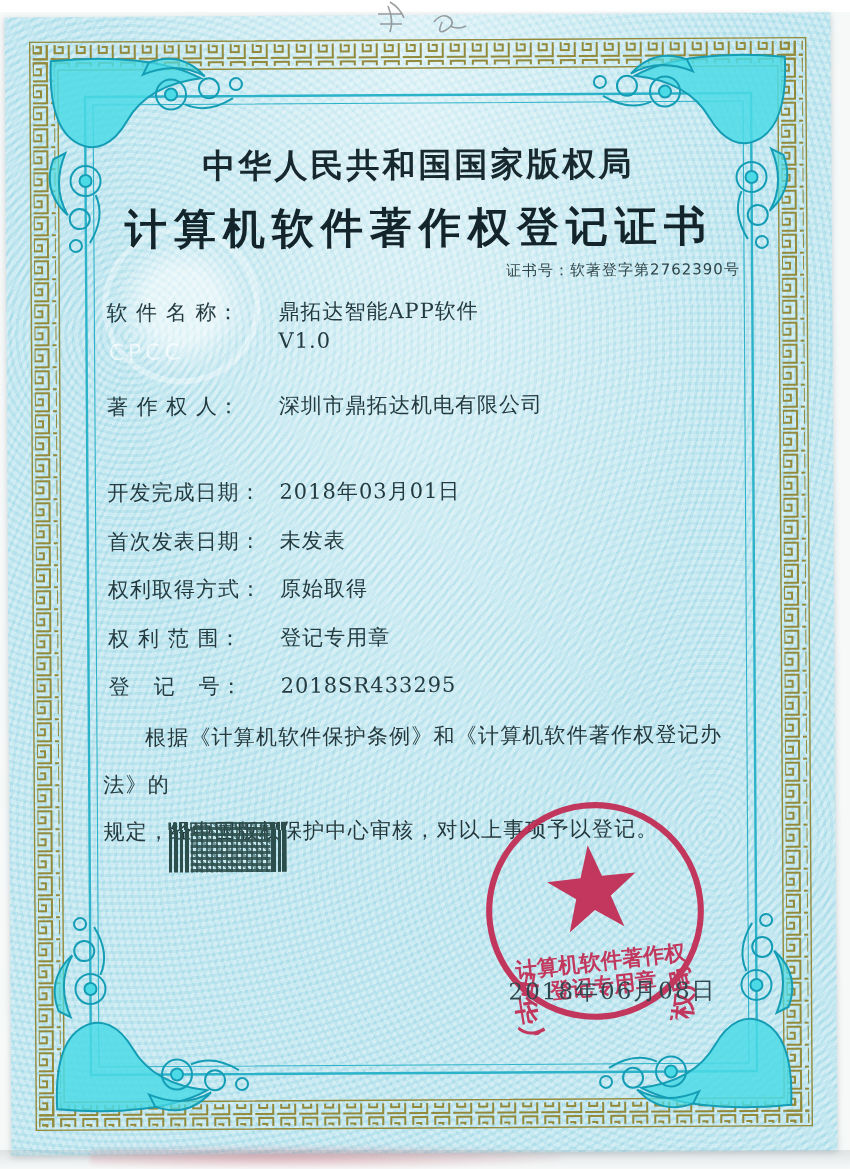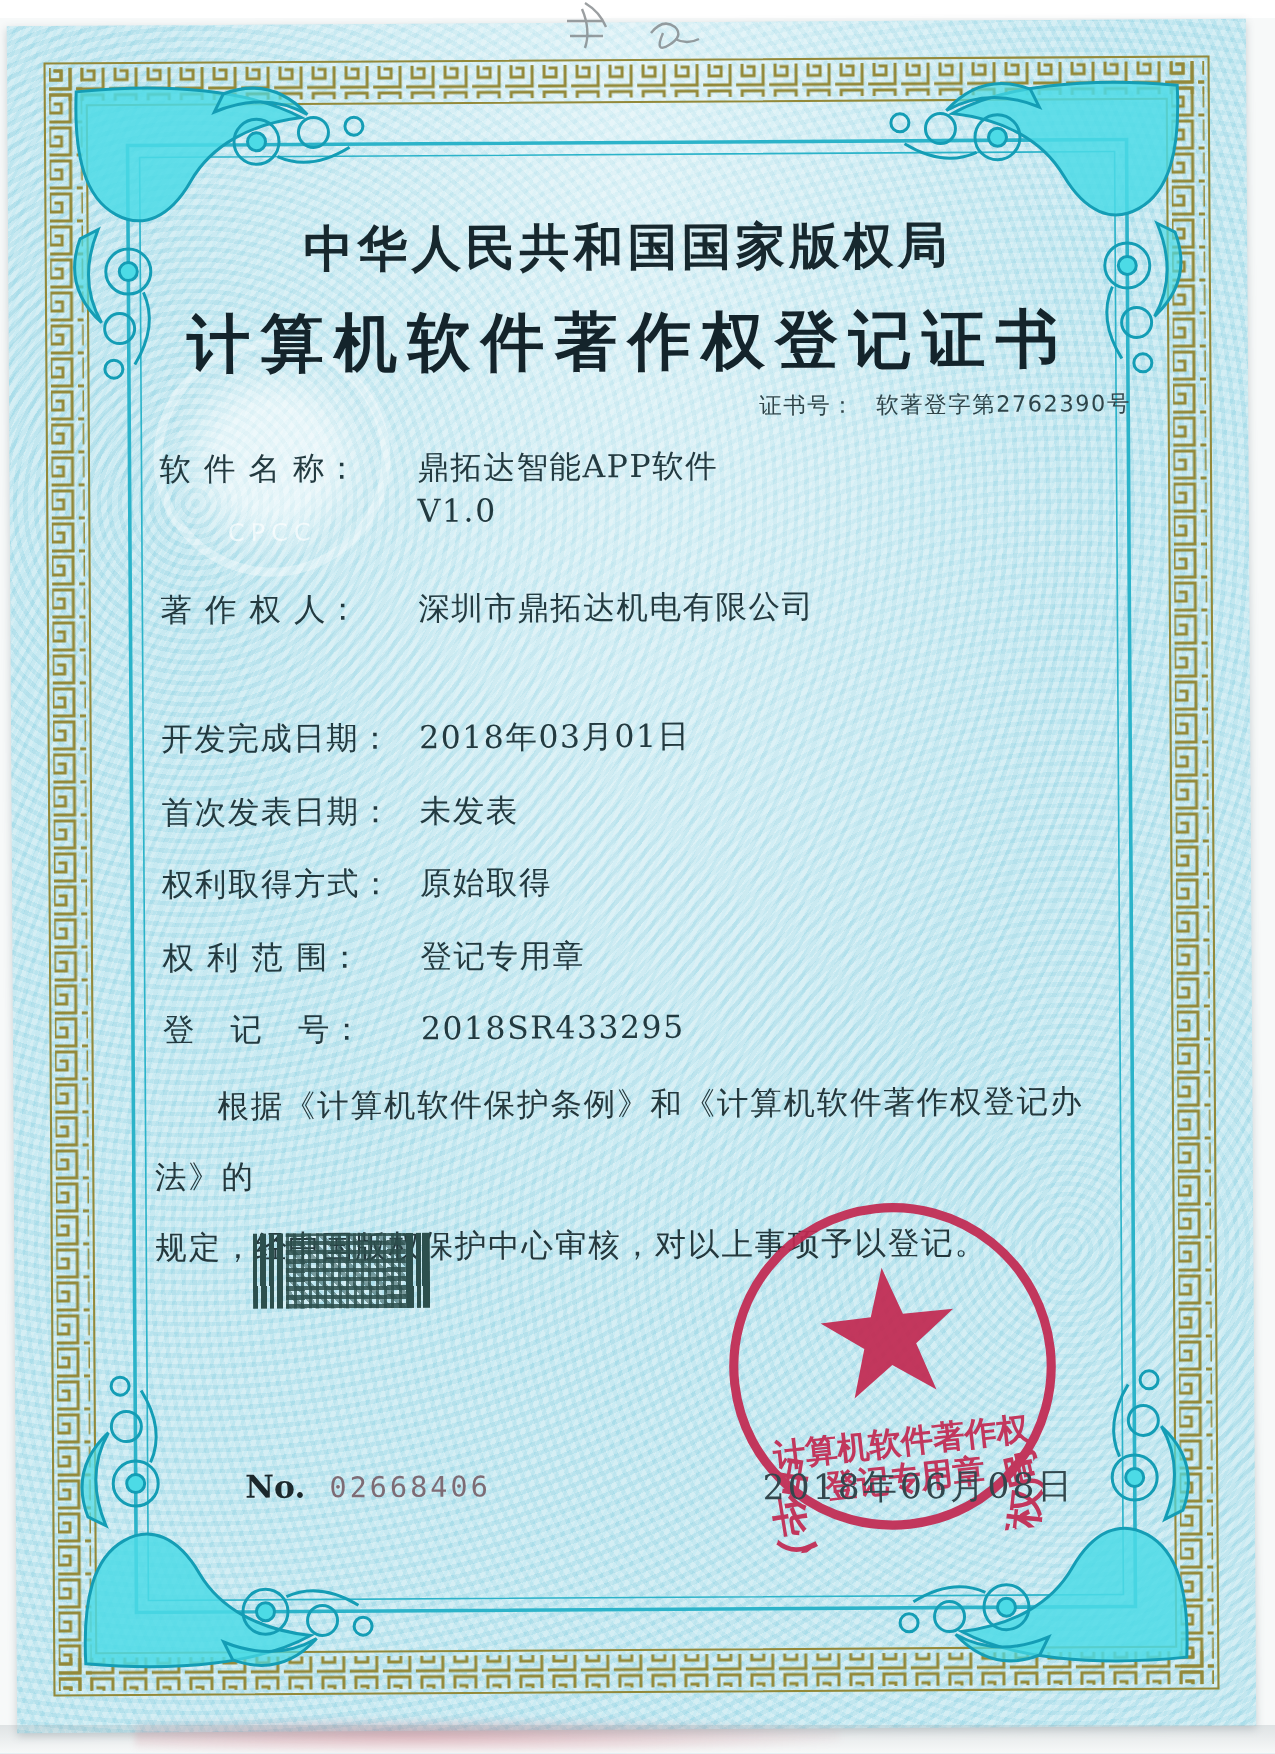--- a/index.html
+++ b/index.html
@@ -23,30 +23,30 @@
   
   .flourish{position:absolute;width:205px;height:205px;}
   .fl-tl{left:38px;top:36px;}
   .fl-tr{right:38px;top:36px;transform:scaleX(-1);}
   .fl-bl{left:38px;bottom:38px;transform:scaleY(-1);}
   .fl-br{right:38px;bottom:38px;transform:scale(-1,-1);}
 
   
   .watermark{position:absolute;left:96px;top:210px;width:158px;height:158px;border-radius:50%;
     background:radial-gradient(circle, rgba(255,255,255,.55) 0 34%, rgba(255,255,255,.25) 52%, rgba(255,255,255,0) 70%);
-    border:6px solid rgba(255,255,255,.35);display:flex;align-items:flex-end;justify-content:center;
-    color:rgba(255,255,255,.65);font-size:16px;letter-spacing:4px;padding-bottom:14px;box-sizing:border-box;}
+    border:6px solid rgba(255,255,255,.35);display:flex;align-items:flex-end;
+    color:rgba(255,255,255,.65);font-size:22px;letter-spacing:4px;padding-bottom:14px;box-sizing:border-box;}
 
   
   .authority{position:absolute;left:0;top:128px;width:100%;text-align:center;
     font-size:33px;font-weight:bold;letter-spacing:3px;color:#17282e;}
   .cert-title{position:absolute;left:0;top:185px;width:100%;text-align:center;
     font-size:42px;font-weight:bold;letter-spacing:7px;color:#14242b;}
   .certno-line{position:absolute;left:500px;top:247px;font-size:15px;color:#2e4449;letter-spacing:1px;}
-  .certno-line .lbl{margin-right:14px;}
+  .certno-line .lbl{}
 
   
   .field-row{position:absolute;left:100px;font-size:21px;color:#233a40;}
   .flabel{display:inline-block;width:172px;white-space:pre;font-weight:500;letter-spacing:1px;vertical-align:top;}
   .fvalue{display:inline-block;white-space:pre-line;letter-spacing:1px;line-height:29px;vertical-align:top;
     font-family:"DejaVu Serif","Liberation Serif",serif;}
 
   
   .declaration{position:absolute;left:94px;top:698px;width:655px;font-size:21px;line-height:47px;
     color:#24383d;letter-spacing:1.2px;text-indent:2em;white-space:pre-line;}
@@ -224,23 +224,20 @@
         </defs>
       <text font-size="24" font-weight="bold" fill="#c22a52" textLength="330" lengthAdjust="spacingAndGlyphs">
         <textPath href="#seal-arc" startOffset="8">中华人民共和国国家版权局</textPath>
       </text>
       <text x="115" y="172" text-anchor="middle" font-size="21" font-weight="bold" fill="#c22a52">计算机软件著作权</text>
       <text x="115" y="196" text-anchor="middle" font-size="21" font-weight="bold" fill="#c22a52">登记专用章</text>
     </svg>
 
     <div class="issue-date">2018年06月08日</div>
 
-    <div class="serial">
-      <span class="no-label">No.</span><span class="no-value">02668406</span>
-    </div>
   </div>
 
   <svg class="pencil-mark" width="160" height="40" viewBox="0 0 160 40" aria-hidden="true">
     <g fill="none" stroke="#7a7f82" stroke-width="1.6" opacity=".75">
       <path d="M58,6 q6,14 2,26 M48,14 h24 M50,24 h22 M60,2 q10,6 14,16"></path>
       <path d="M104,22 q8,-10 16,-4 q6,6 -4,12 q-10,6 -4,-8 M120,26 q8,4 16,0"></path>
     </g>
   </svg>
 
   <div class="smudge"></div>

